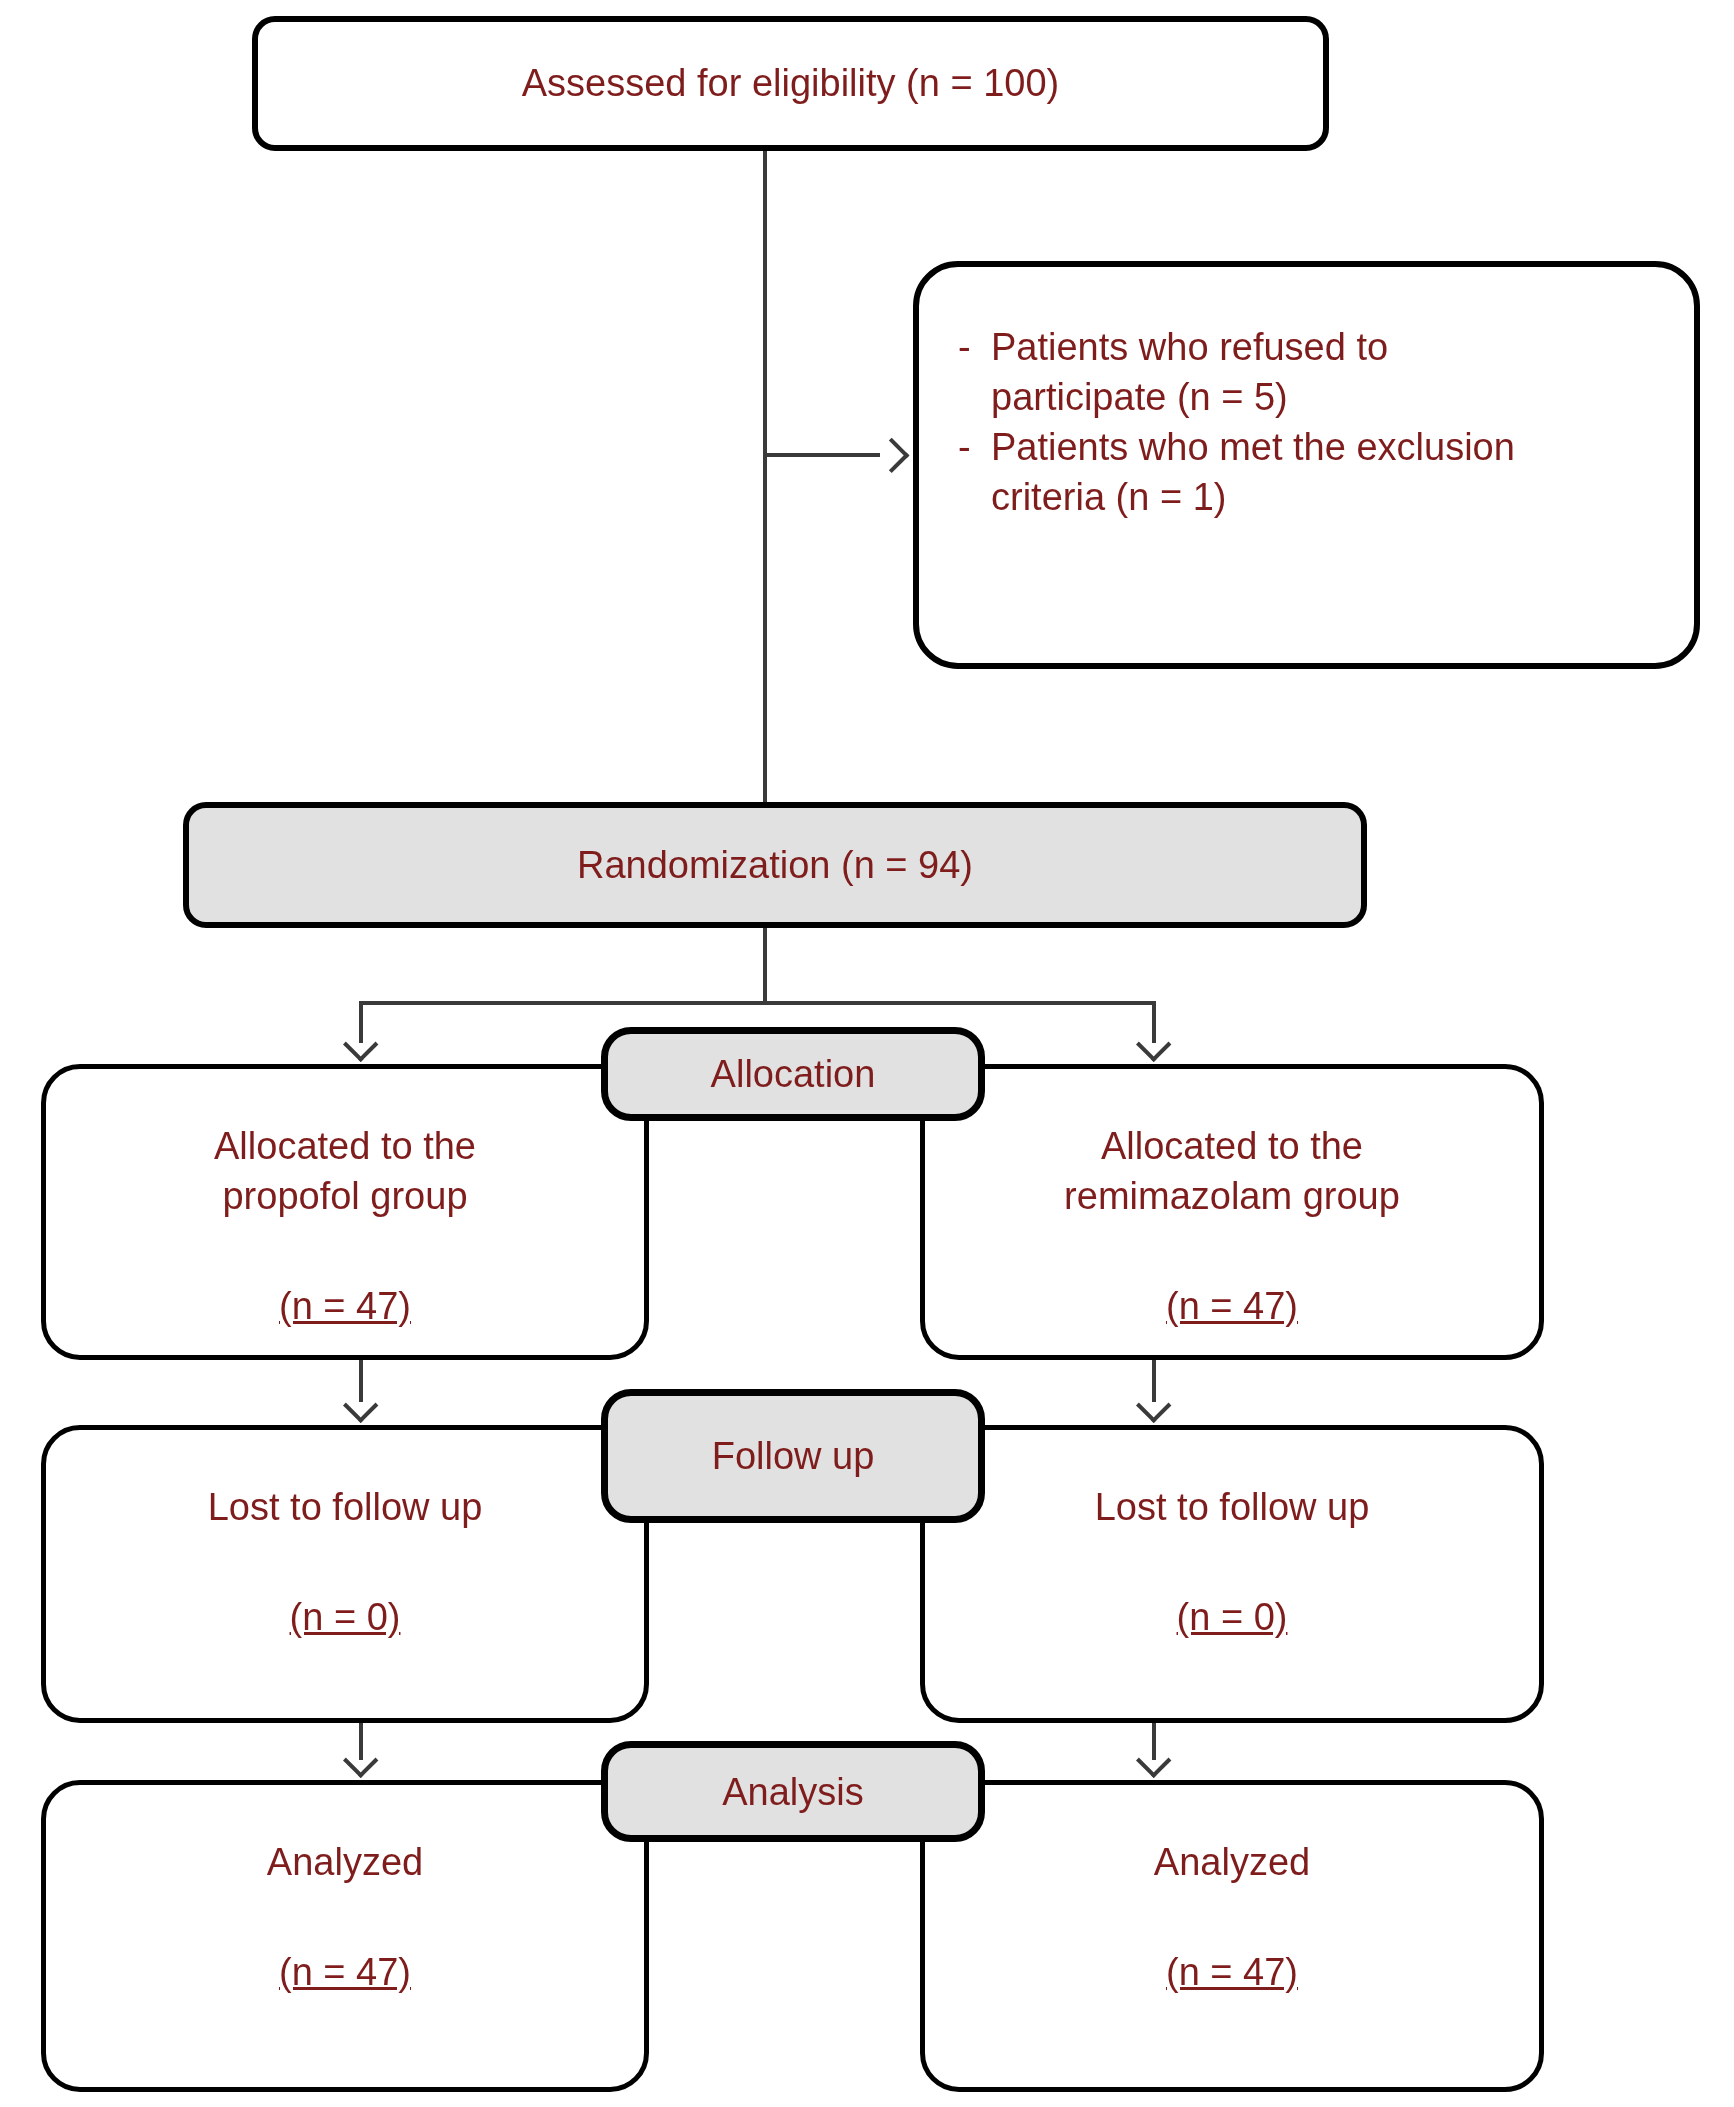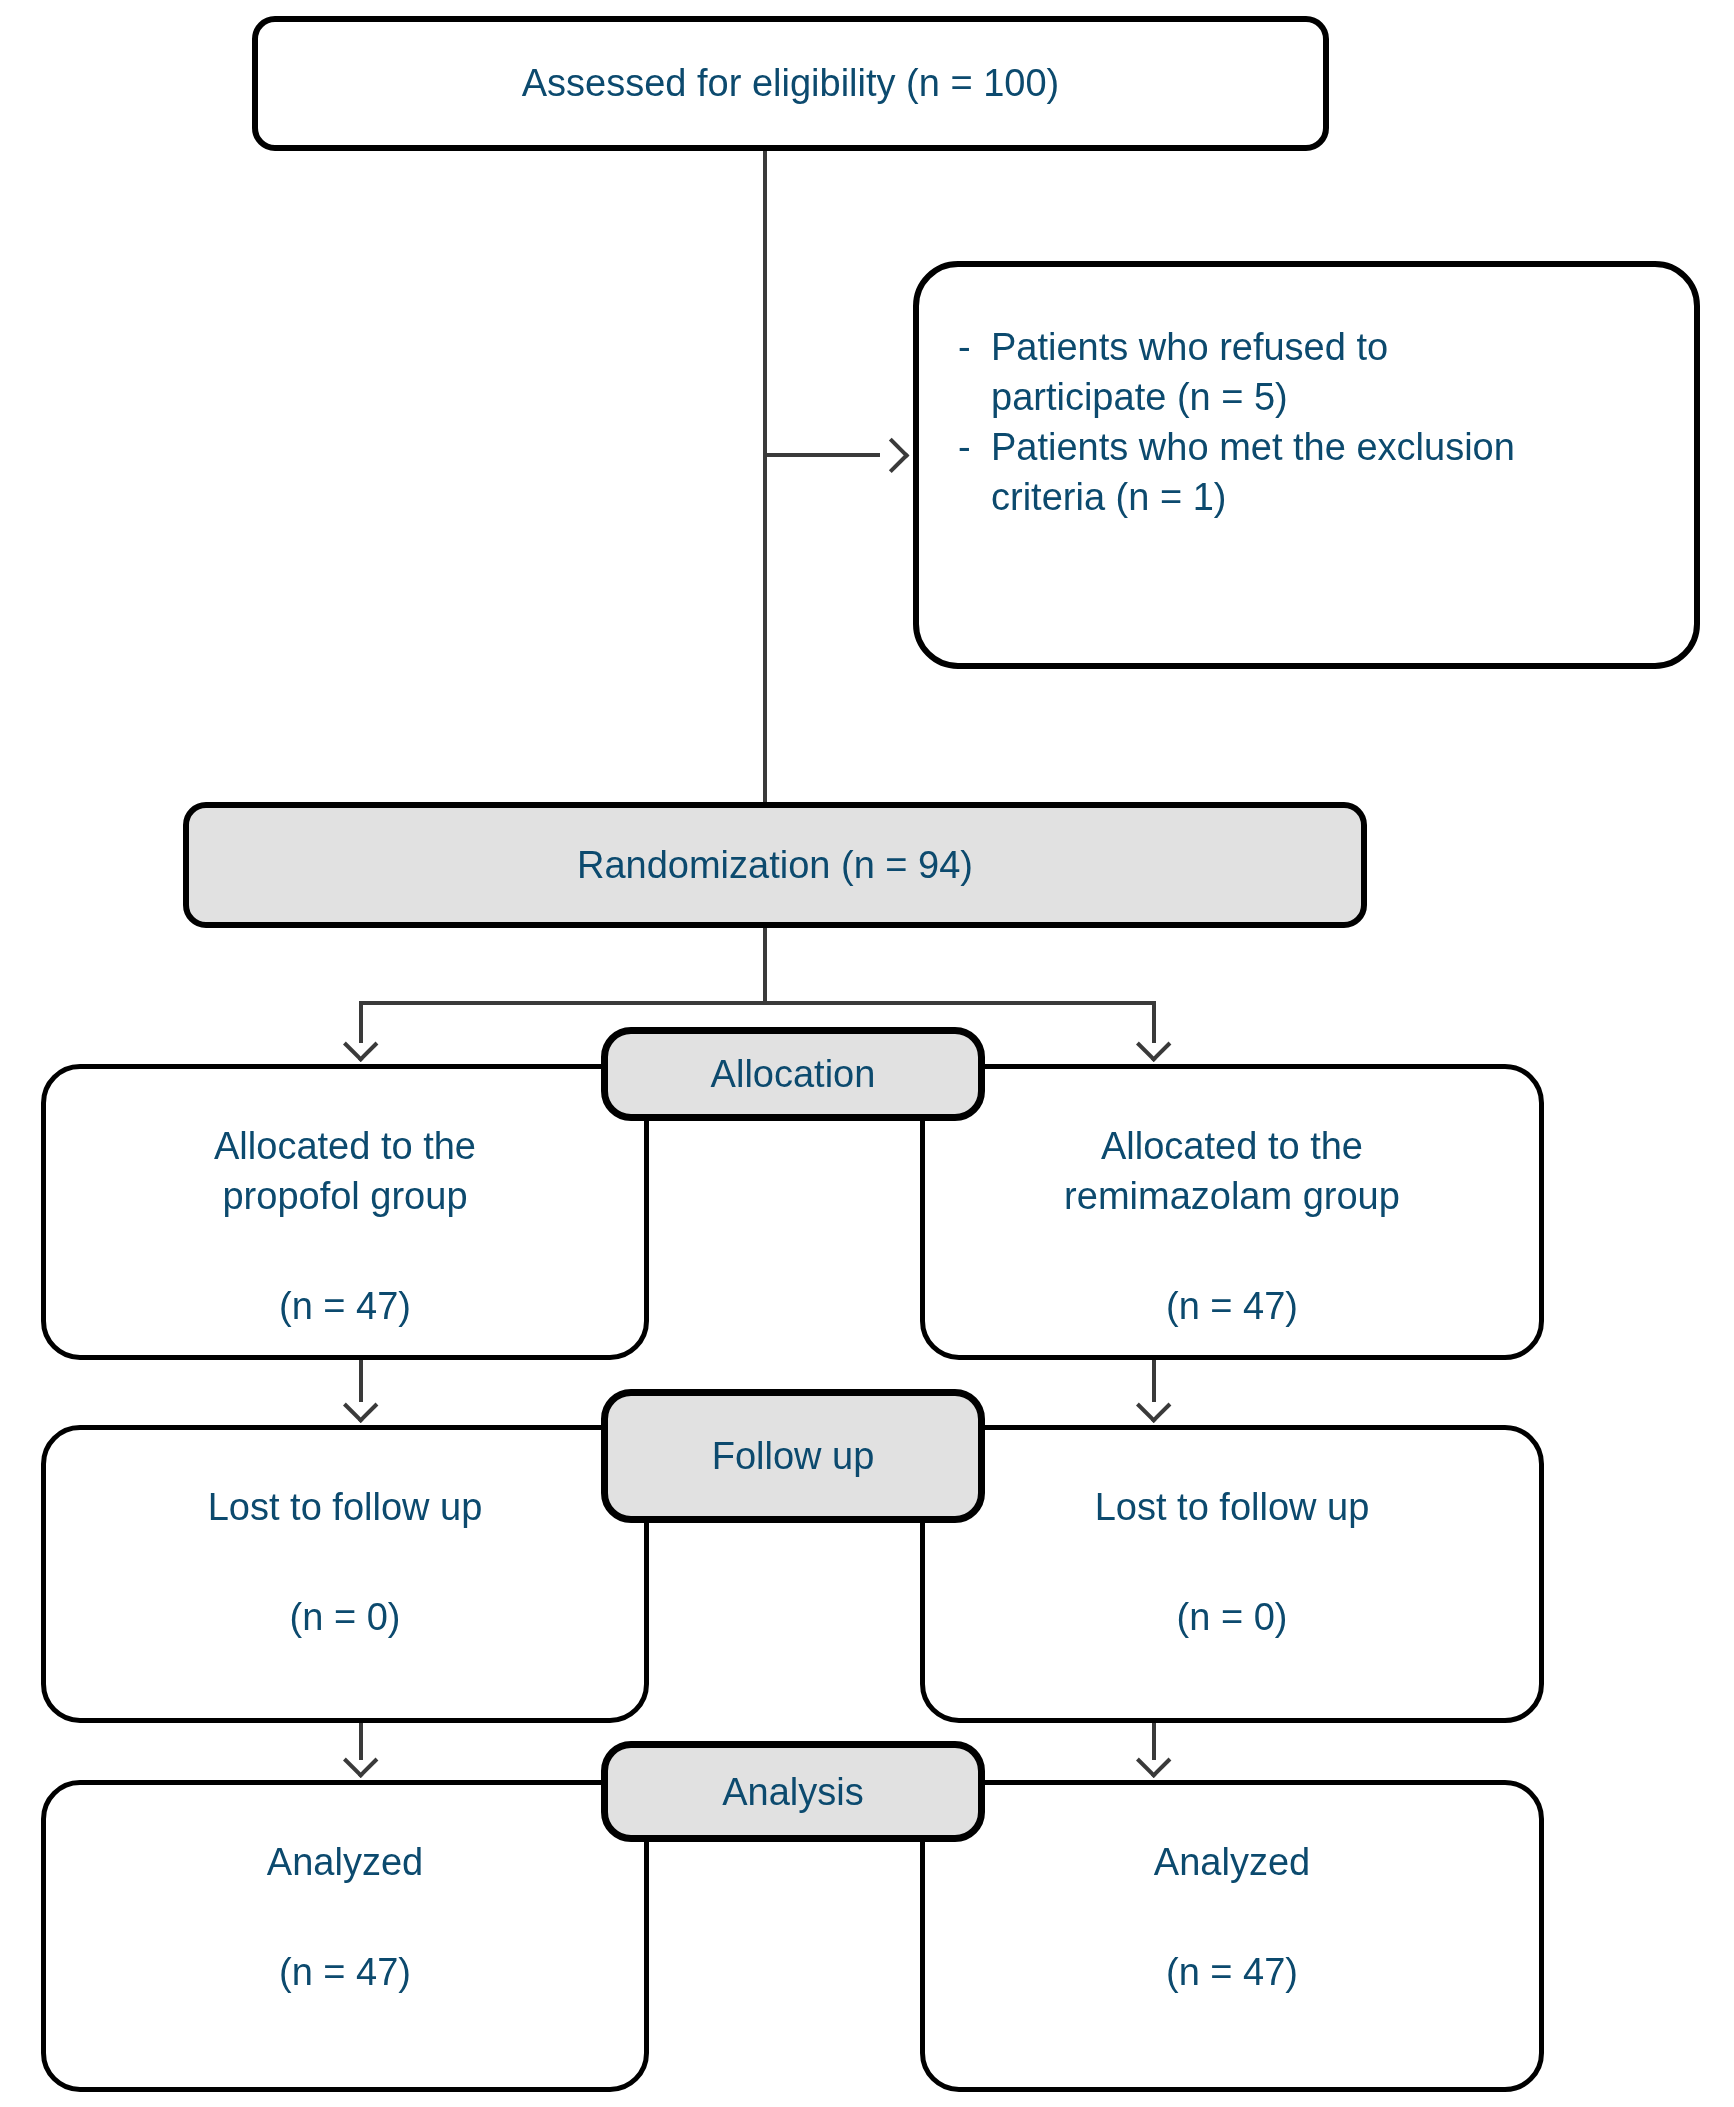--- a/index.html
+++ b/index.html
@@ -7,21 +7,21 @@
     position:relative;width:1735px;height:2108px;background:#ffffff;overflow:hidden;
     font-family:"Liberation Sans","DejaVu Sans",sans-serif;color:#0b0b0b;
     font-size:38px;line-height:50px;
   }
   
   .box{position:absolute;box-sizing:border-box;background:var(--box-fill,#ffffff);
        border:5.7px solid var(--border,#000000);}
   .center{display:flex;align-items:center;justify-content:center;text-align:center;}
   .wbox{border-radius:39px;z-index:1;display:flex;flex-direction:column;align-items:center;
         text-align:center;padding-top:52px;}
-  .wbox .nval{margin-top:60px;}
+  .wbox .nval{margin-top:60px;text-decoration:underline;}
   .gbox{background:var(--stage-fill,#e1e1e1);border-width:7px;border-radius:30px;z-index:3;}
   .label{white-space:pre-line;}
   .vline,.hline{position:absolute;background:var(--line,#3a3a3a);z-index:0;}
   .chev{position:absolute;width:21.4px;height:21.4px;z-index:2;}
   .chev-down{border-right:4.4px solid var(--line,#3a3a3a);border-bottom:4.4px solid var(--line,#3a3a3a);
              transform:rotate(45deg);}
   .chev-right{border-top:4.4px solid var(--line,#3a3a3a);border-right:4.4px solid var(--line,#3a3a3a);
               transform:rotate(45deg);}
   
   #b-assessed{left:252px;top:15.7px;width:1077px;height:135px;border-radius:23px;border-width:6.3px;}
@@ -59,21 +59,21 @@
   #l-r1-r{left:1152px;top:1360px;width:3.8px;height:42px;}
   #c-r1-r{left:1141px;top:1393px;}
   #l-r2-l{left:359px;top:1723px;width:3.8px;height:37px;}
   #c-r2-l{left:348px;top:1748px;}
   #l-r2-r{left:1152px;top:1723px;width:3.8px;height:37px;}
   #c-r2-r{left:1141px;top:1748px;}
 </style>
 </head>
 <body>
 
-<div id="canvas" style="color: #0c4a6e;">
+<div id="canvas" style="color: #7f1d1d;">
 
   <div class="vline" id="l-main-v"></div>
   <div class="hline" id="l-excl-h"></div>
   <div class="chev chev-right" id="c-excl"></div>
   <div class="vline" id="l-split-v"></div>
   <div class="hline" id="l-split-h"></div>
   <div class="vline" id="l-split-lv"></div>
   <div class="chev chev-down" id="c-split-l"></div>
   <div class="vline" id="l-split-rv"></div>
   <div class="chev chev-down" id="c-split-r"></div>

